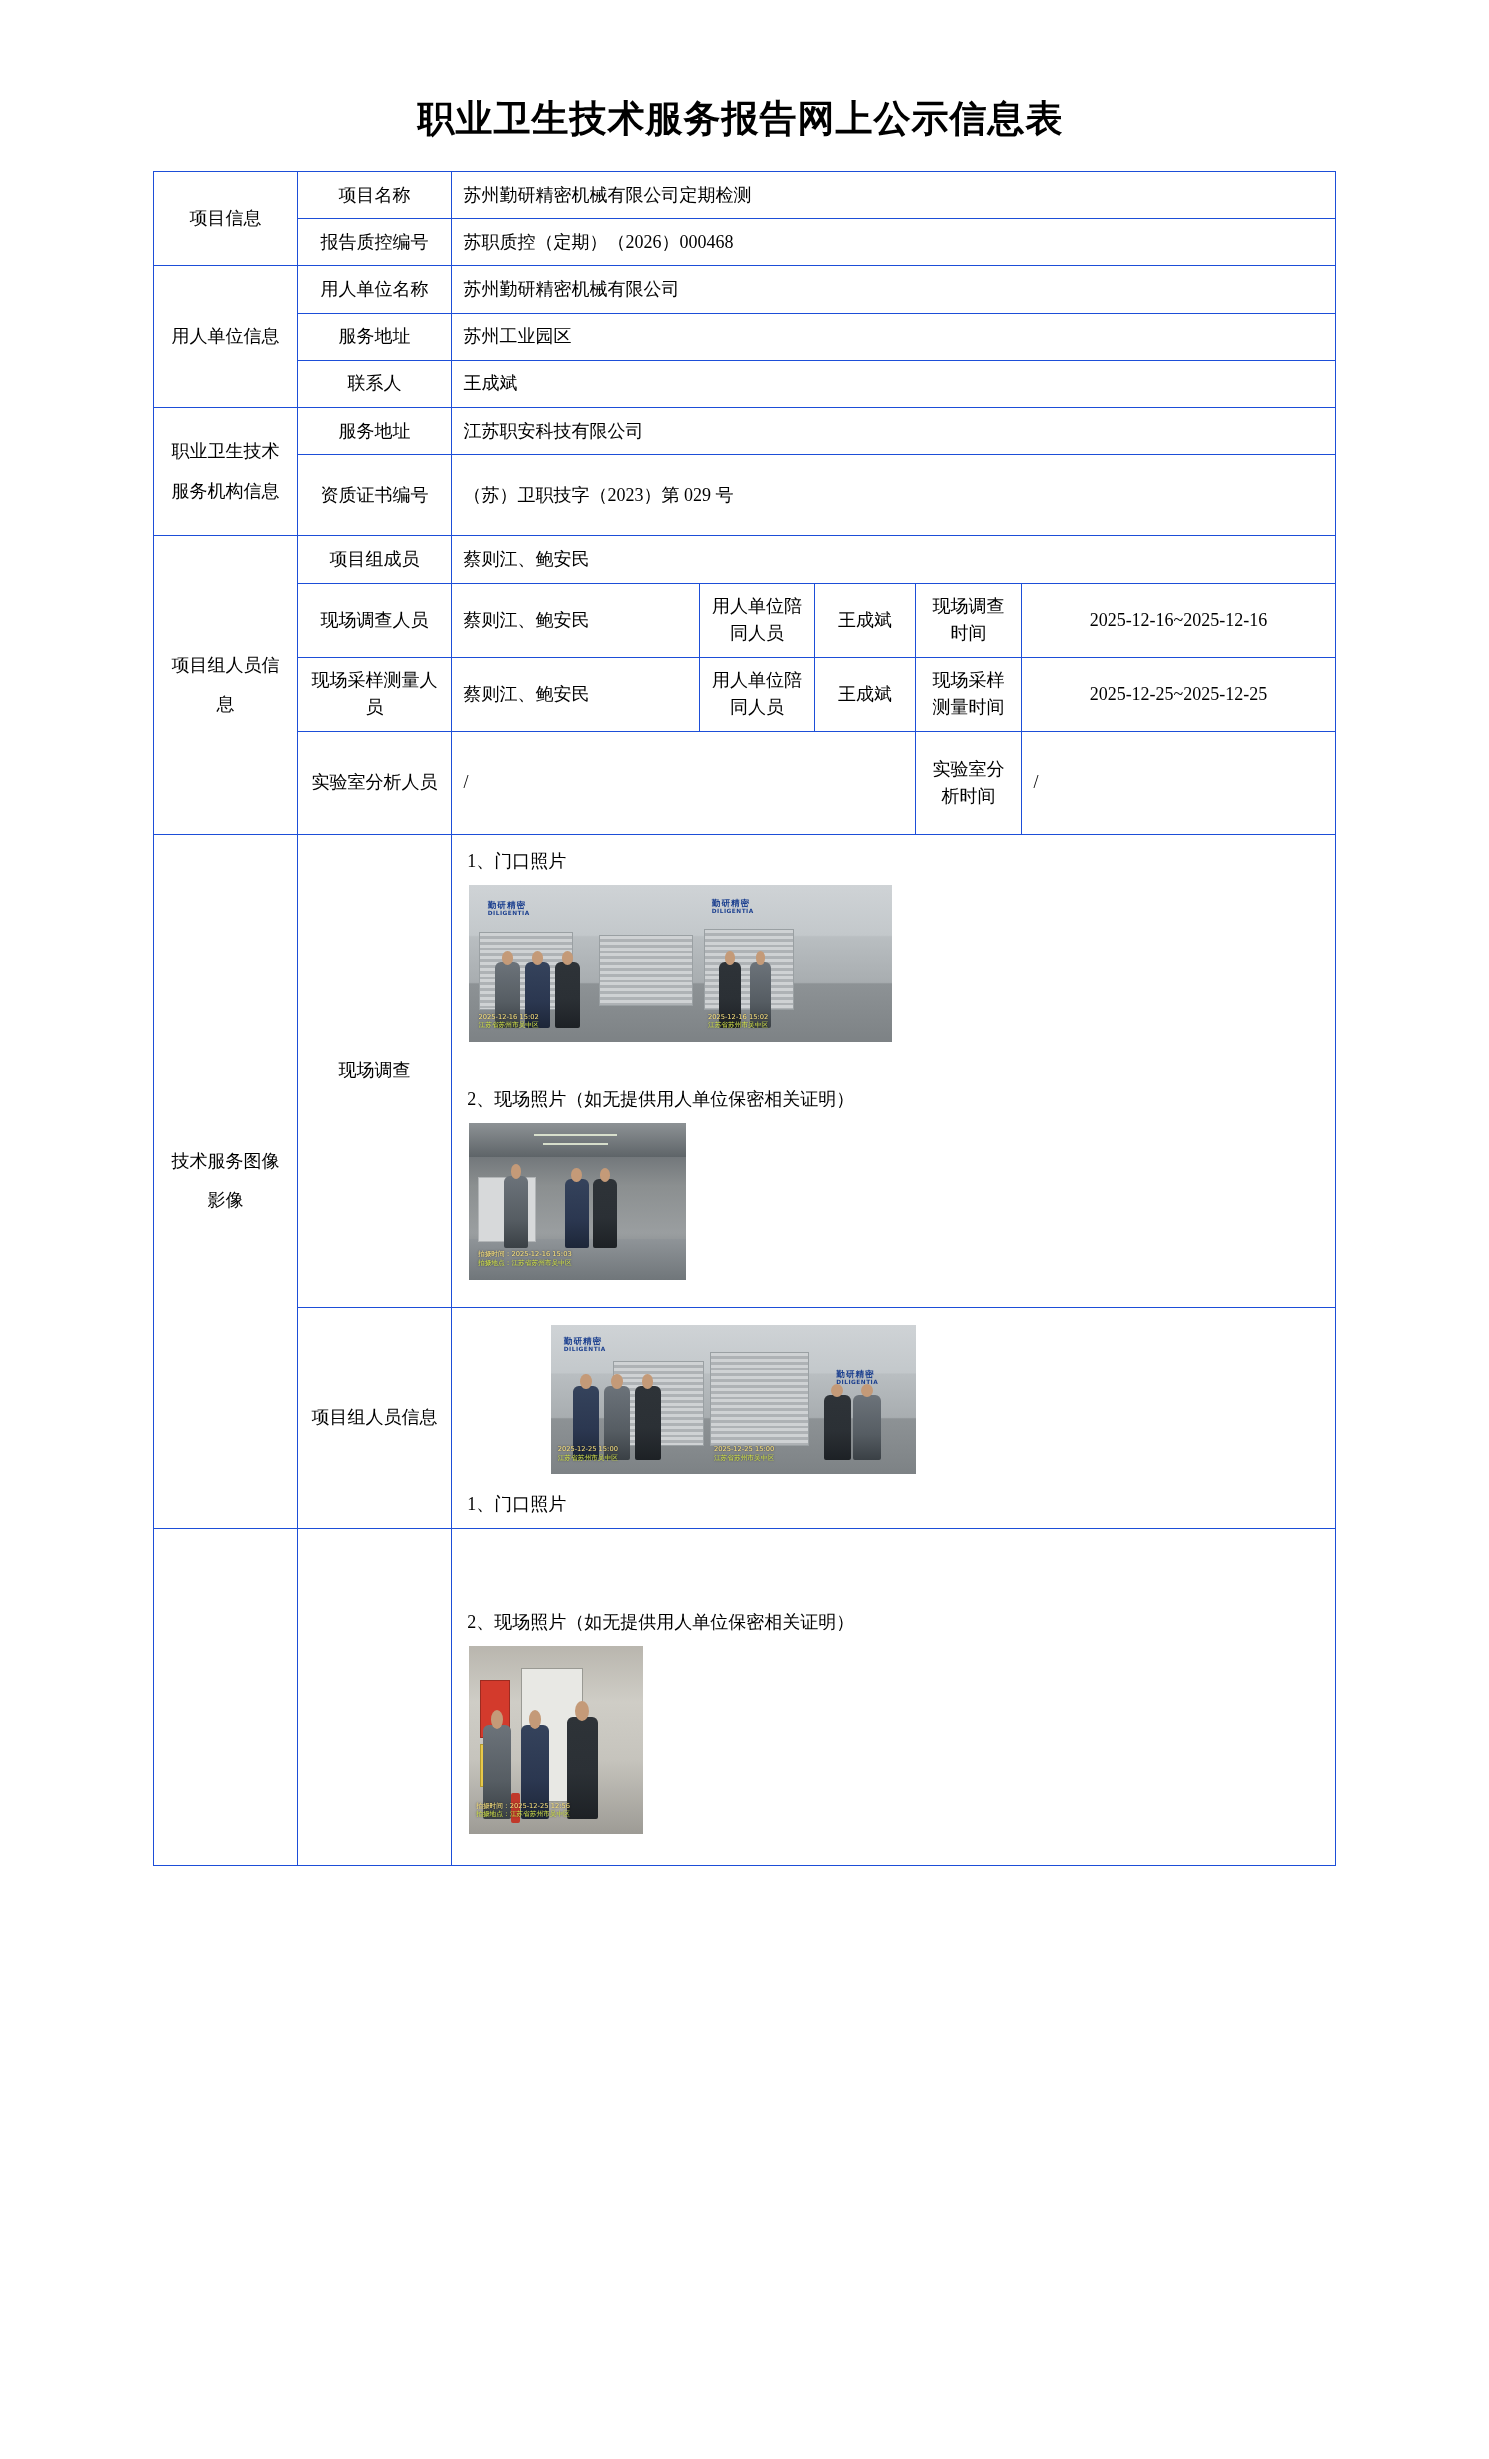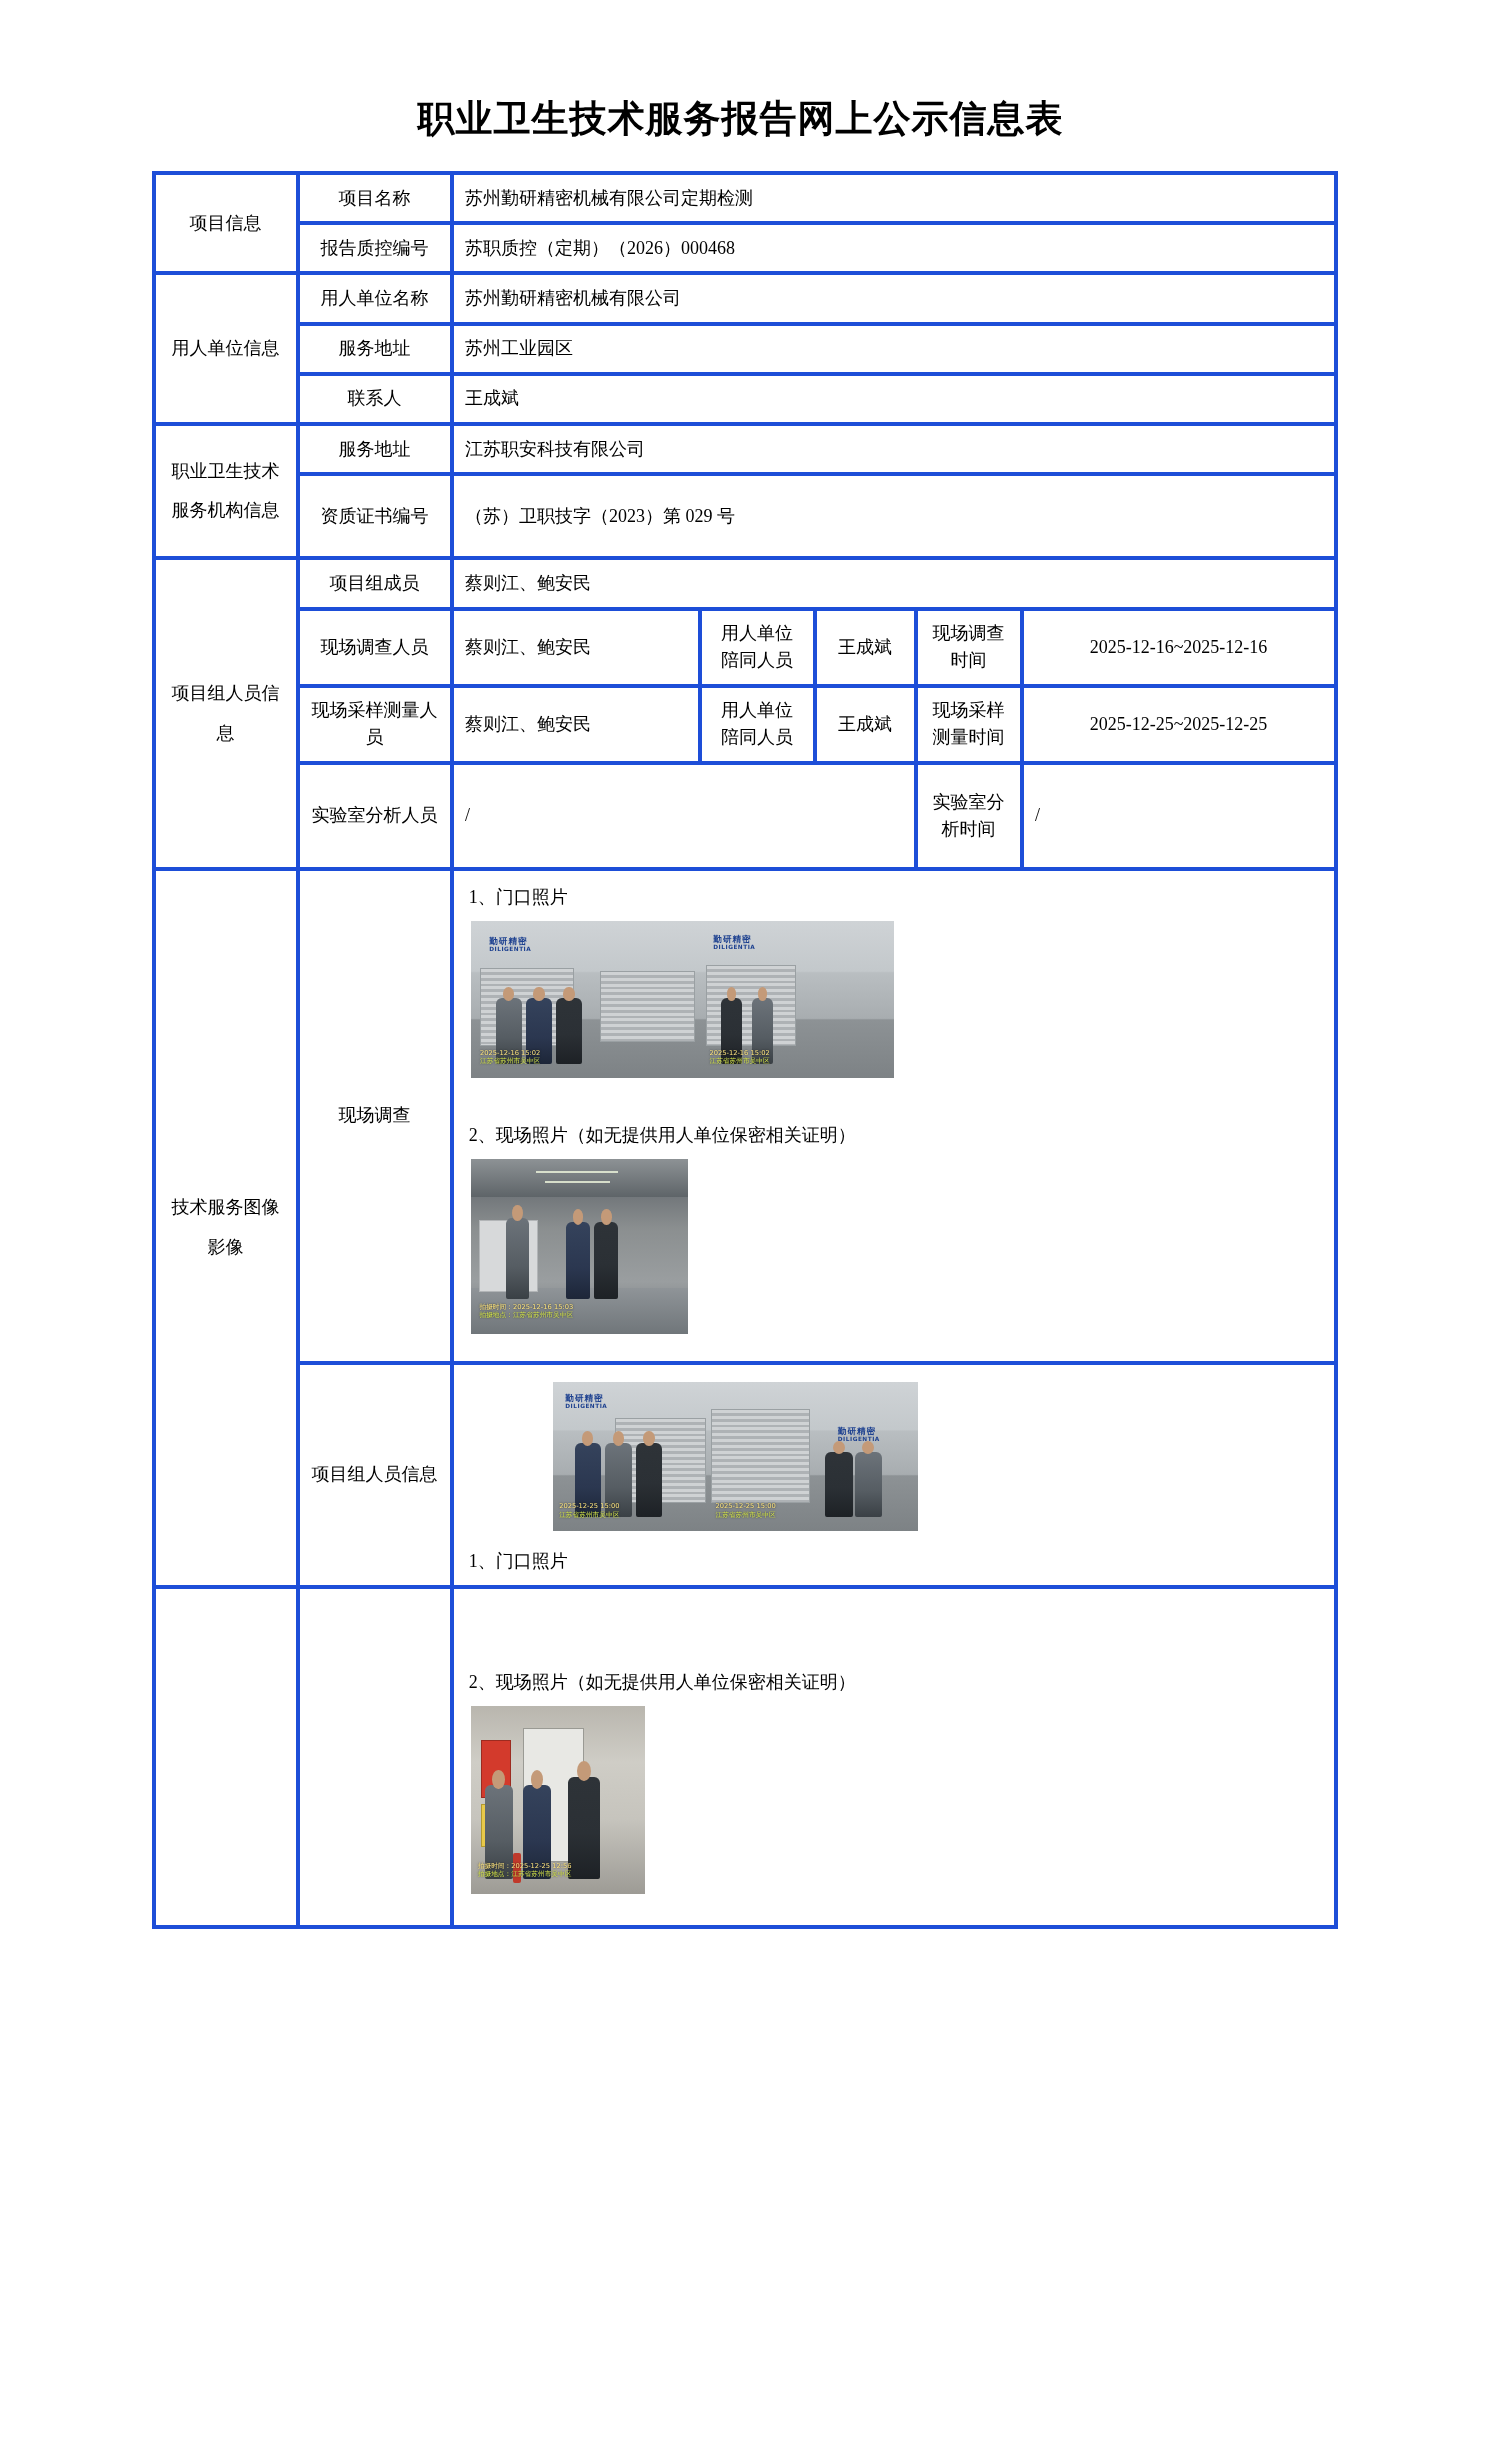--- a/index.html
+++ b/index.html
@@ -29,21 +29,21 @@
     margin: 94px 8px 27px 0;
     font-family: "Liberation Serif", "DejaVu Serif", serif;
   }
   table.main {
     border-collapse: collapse;
     width: 1182px;
     margin: 0 auto;
     table-layout: fixed;
   }
   table.main td {
-    border: 4px solid #1d4ed8;
+    border: 1px solid #1d4ed8;
     padding: 9.6px 11.5px;
     font-size: 18px;
     vertical-align: middle;
     line-height: 1.5;
     font-family: "Liberation Serif", "DejaVu Serif", serif;
   }
   .rowlabel {
     text-align: center;
     line-height: 2.0;
   }
@@ -294,21 +294,21 @@
             <div class="stamp">
               <div class="t1">2025-12-16 15:02</div>
               <div class="t2">江苏省苏州市吴中区</div>
             </div>
           </div>
         </div>
 
         <div class="photo-caption" style="margin-top:44px">2、现场照片（如无提供用人单位保密相关证明）</div>
 
         <div class="photo-wrap">
-          <div class="photo ph-inside" style="width:217px;height:175px">
+          <div class="photo ph-inside" style="width:217px;height:157px">
             <div class="ceiling"></div>
             <div class="tube" style="left:30%;top:7%;width:38%"></div>
             <div class="tube" style="left:34%;top:13%;width:30%"></div>
             <div class="floor"></div>
             <div class="machine"></div>
             <div class="person light" style="left:16%;bottom:20%;height:46%"></div>
             <div class="person blue" style="left:44%;bottom:20%;height:44%"></div>
             <div class="person" style="left:57%;bottom:20%;height:44%"></div>
             <div class="stamp">
               <div class="t1">拍摄时间：2025-12-16 15:03</div>

